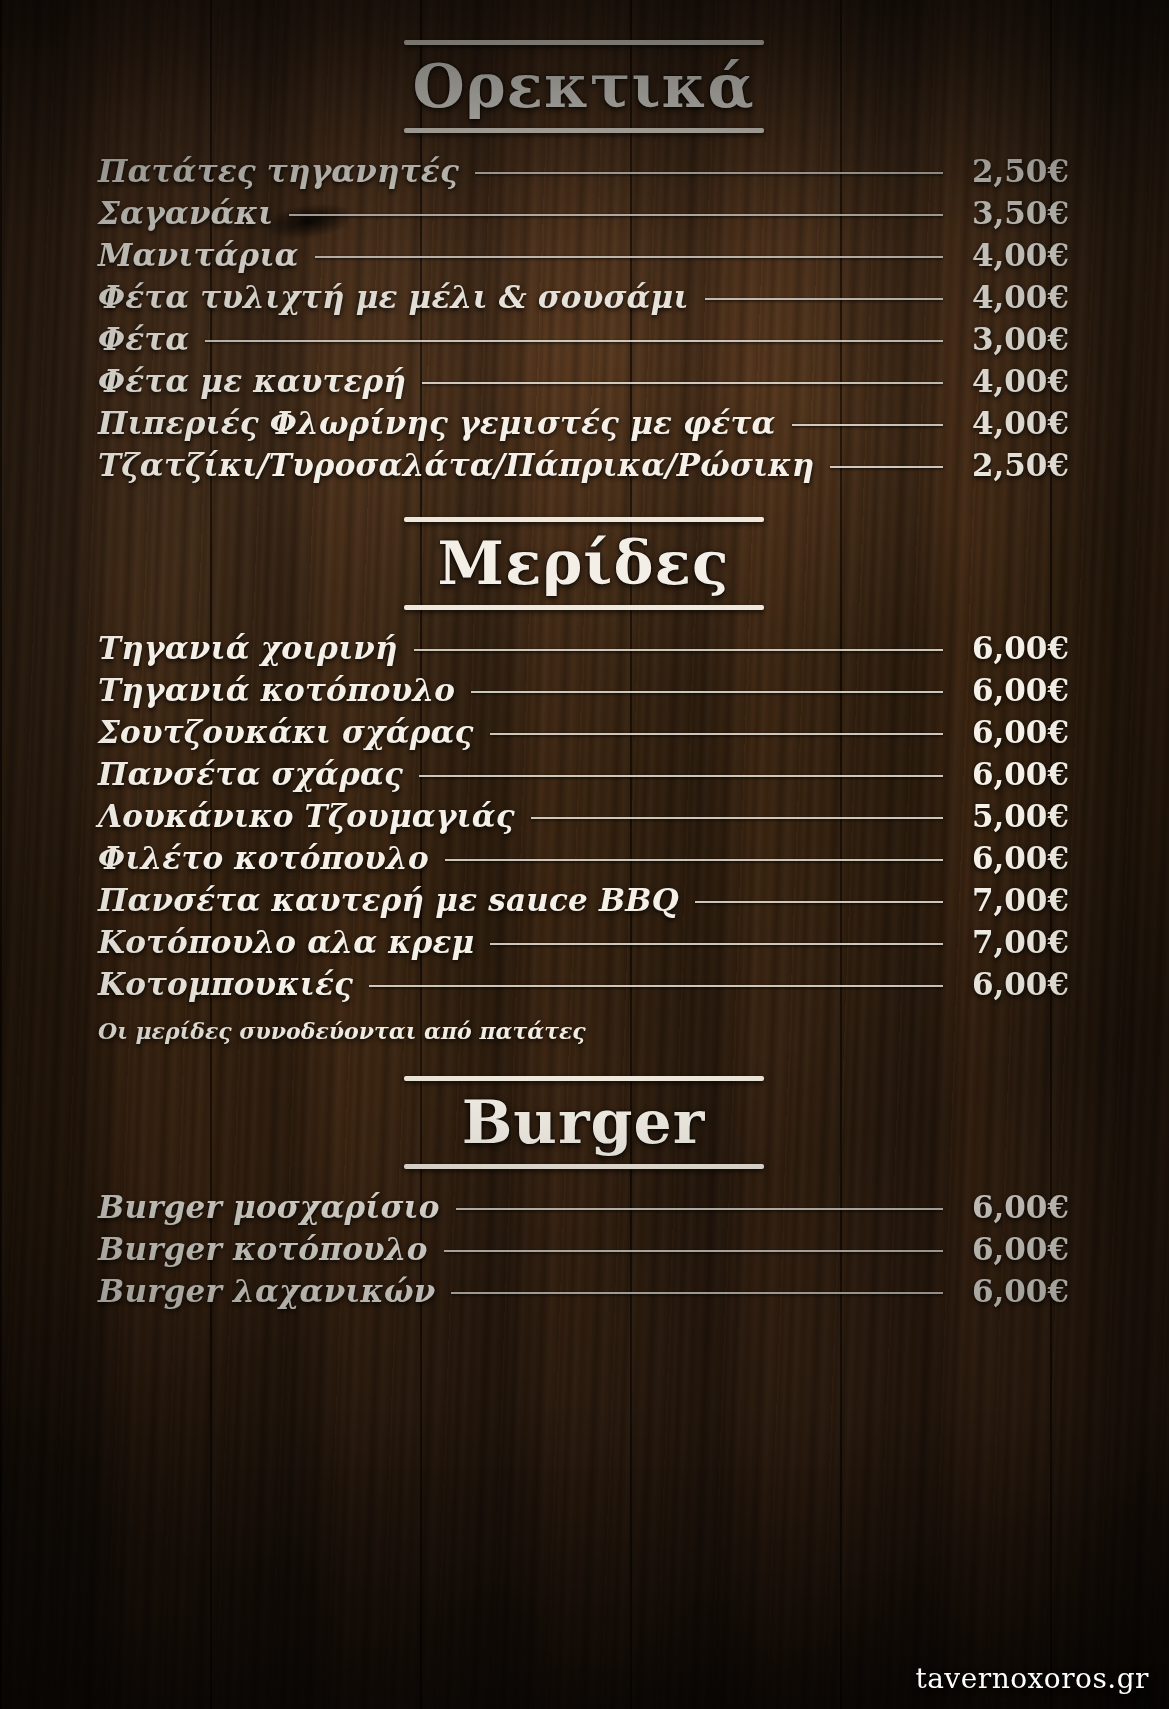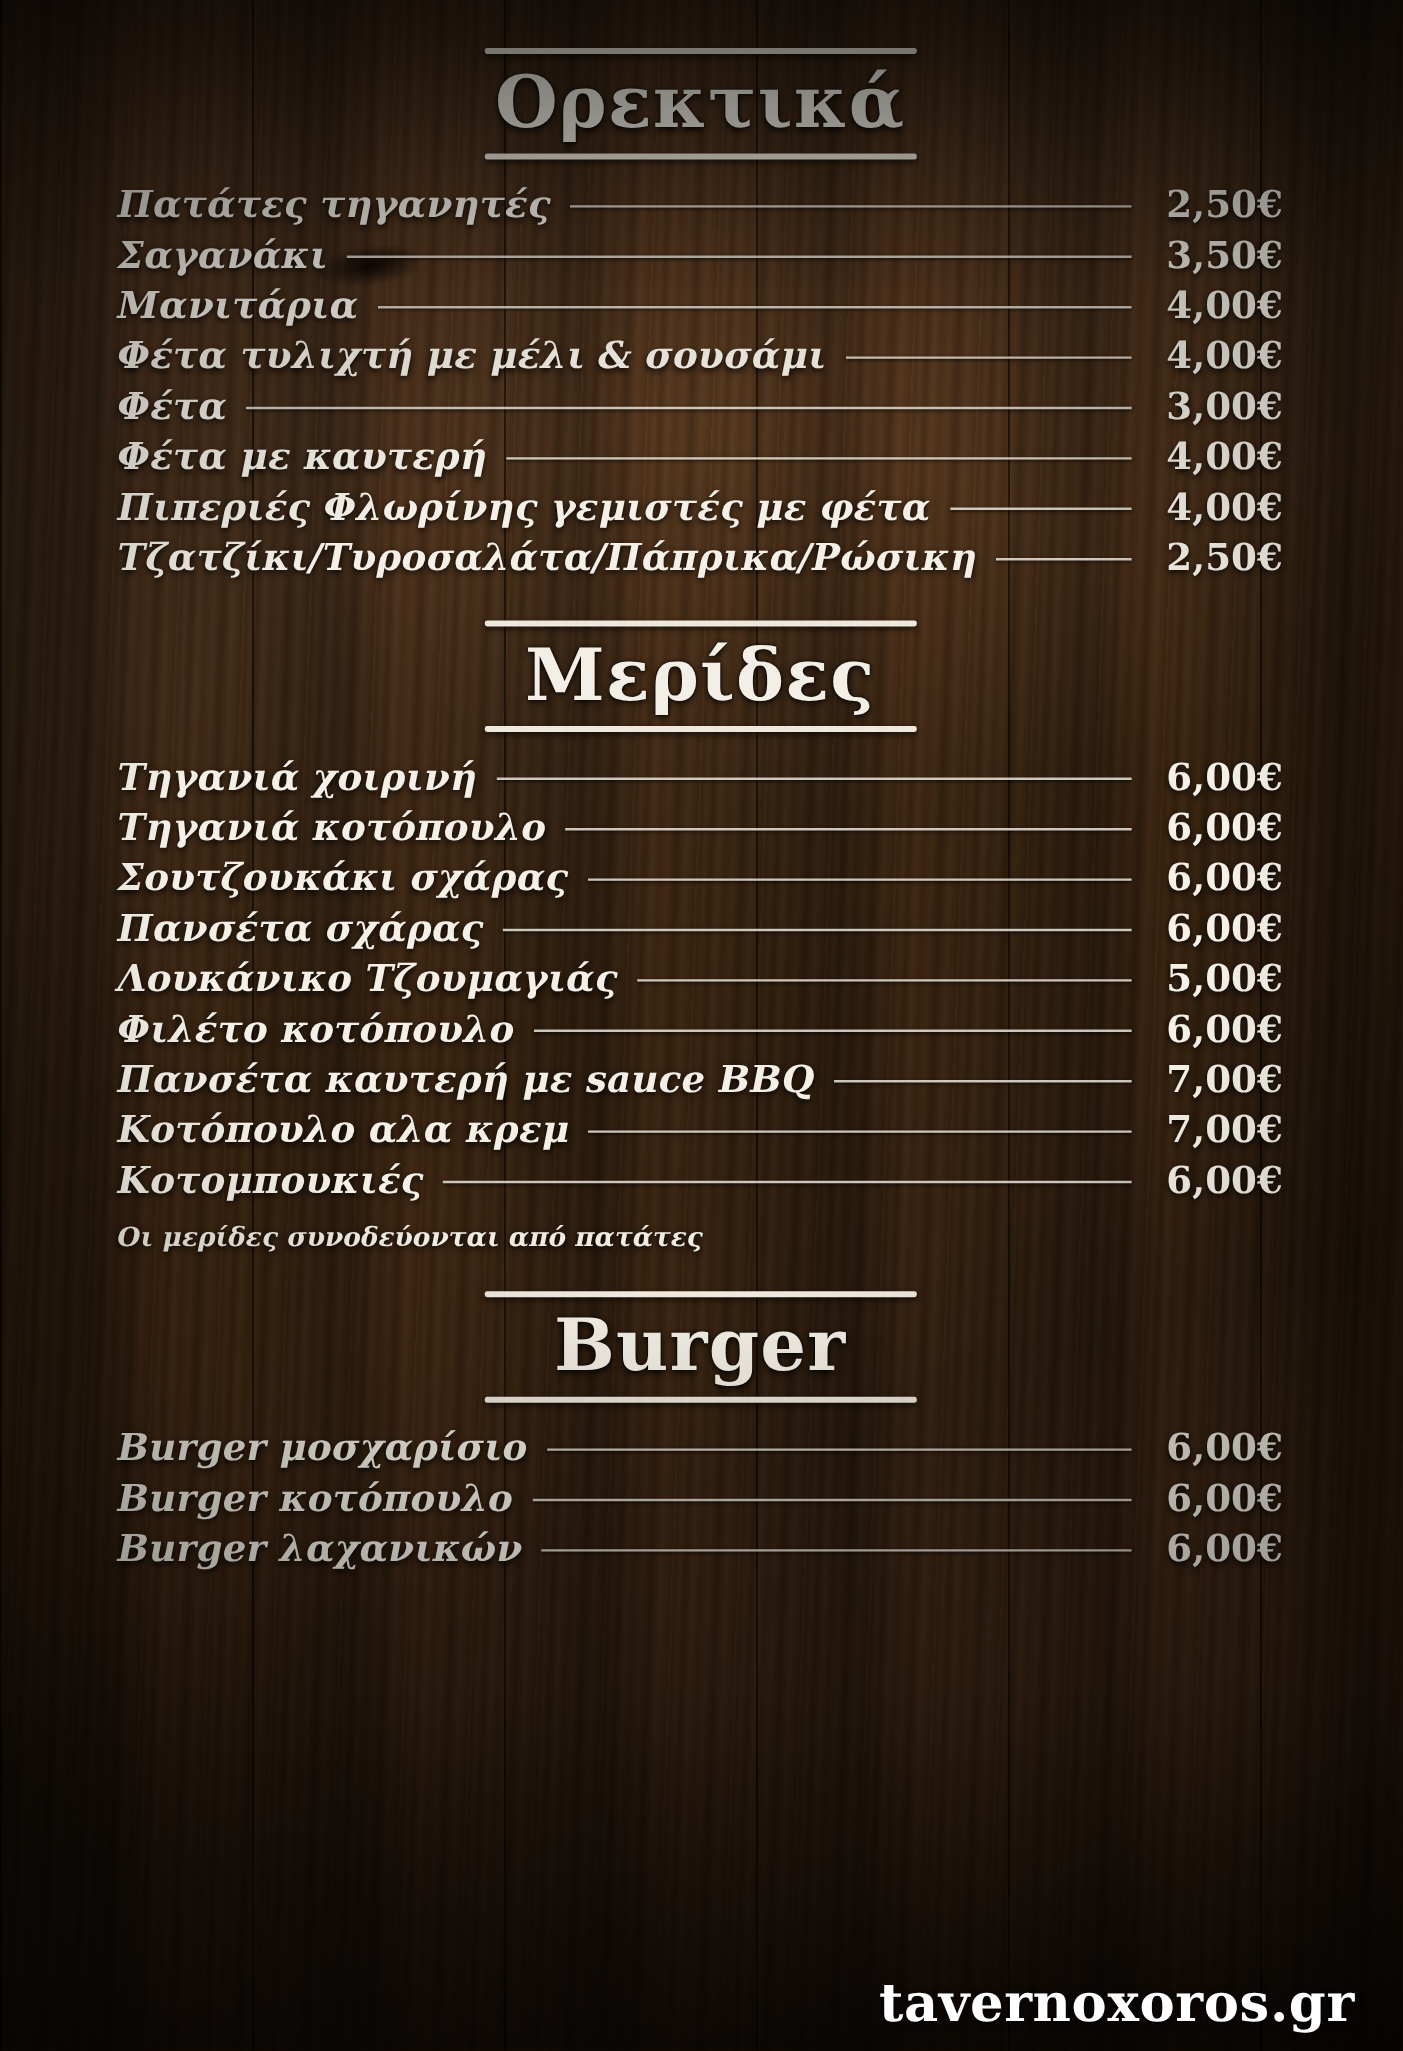--- a/index.html
+++ b/index.html
@@ -151,26 +151,26 @@
   }
 
   
   .section { margin-bottom: 6px; }
   #section-0 { padding-top: 36px; }
   #section-1 .head-block { padding-top: 28px; }
   #section-2 .head-block { padding-top: 26px; }
 
   .watermark {
     position: absolute;
-    right: 40px;
+    right: 20px;
     bottom: 14px;
     color: #ffffff;
     font-family: "DejaVu Serif", serif;
-    font-weight: 700;
-    font-size: 44px;
+    font-weight: 400;
+    font-size: 28px;
     letter-spacing: 0.5px;
     text-shadow: 0 2px 6px rgba(0,0,0,0.9);
   }
 </style>
 </head>
 <body>
 
 <div class="menu-board">
   <div class="smudge"></div>
 

